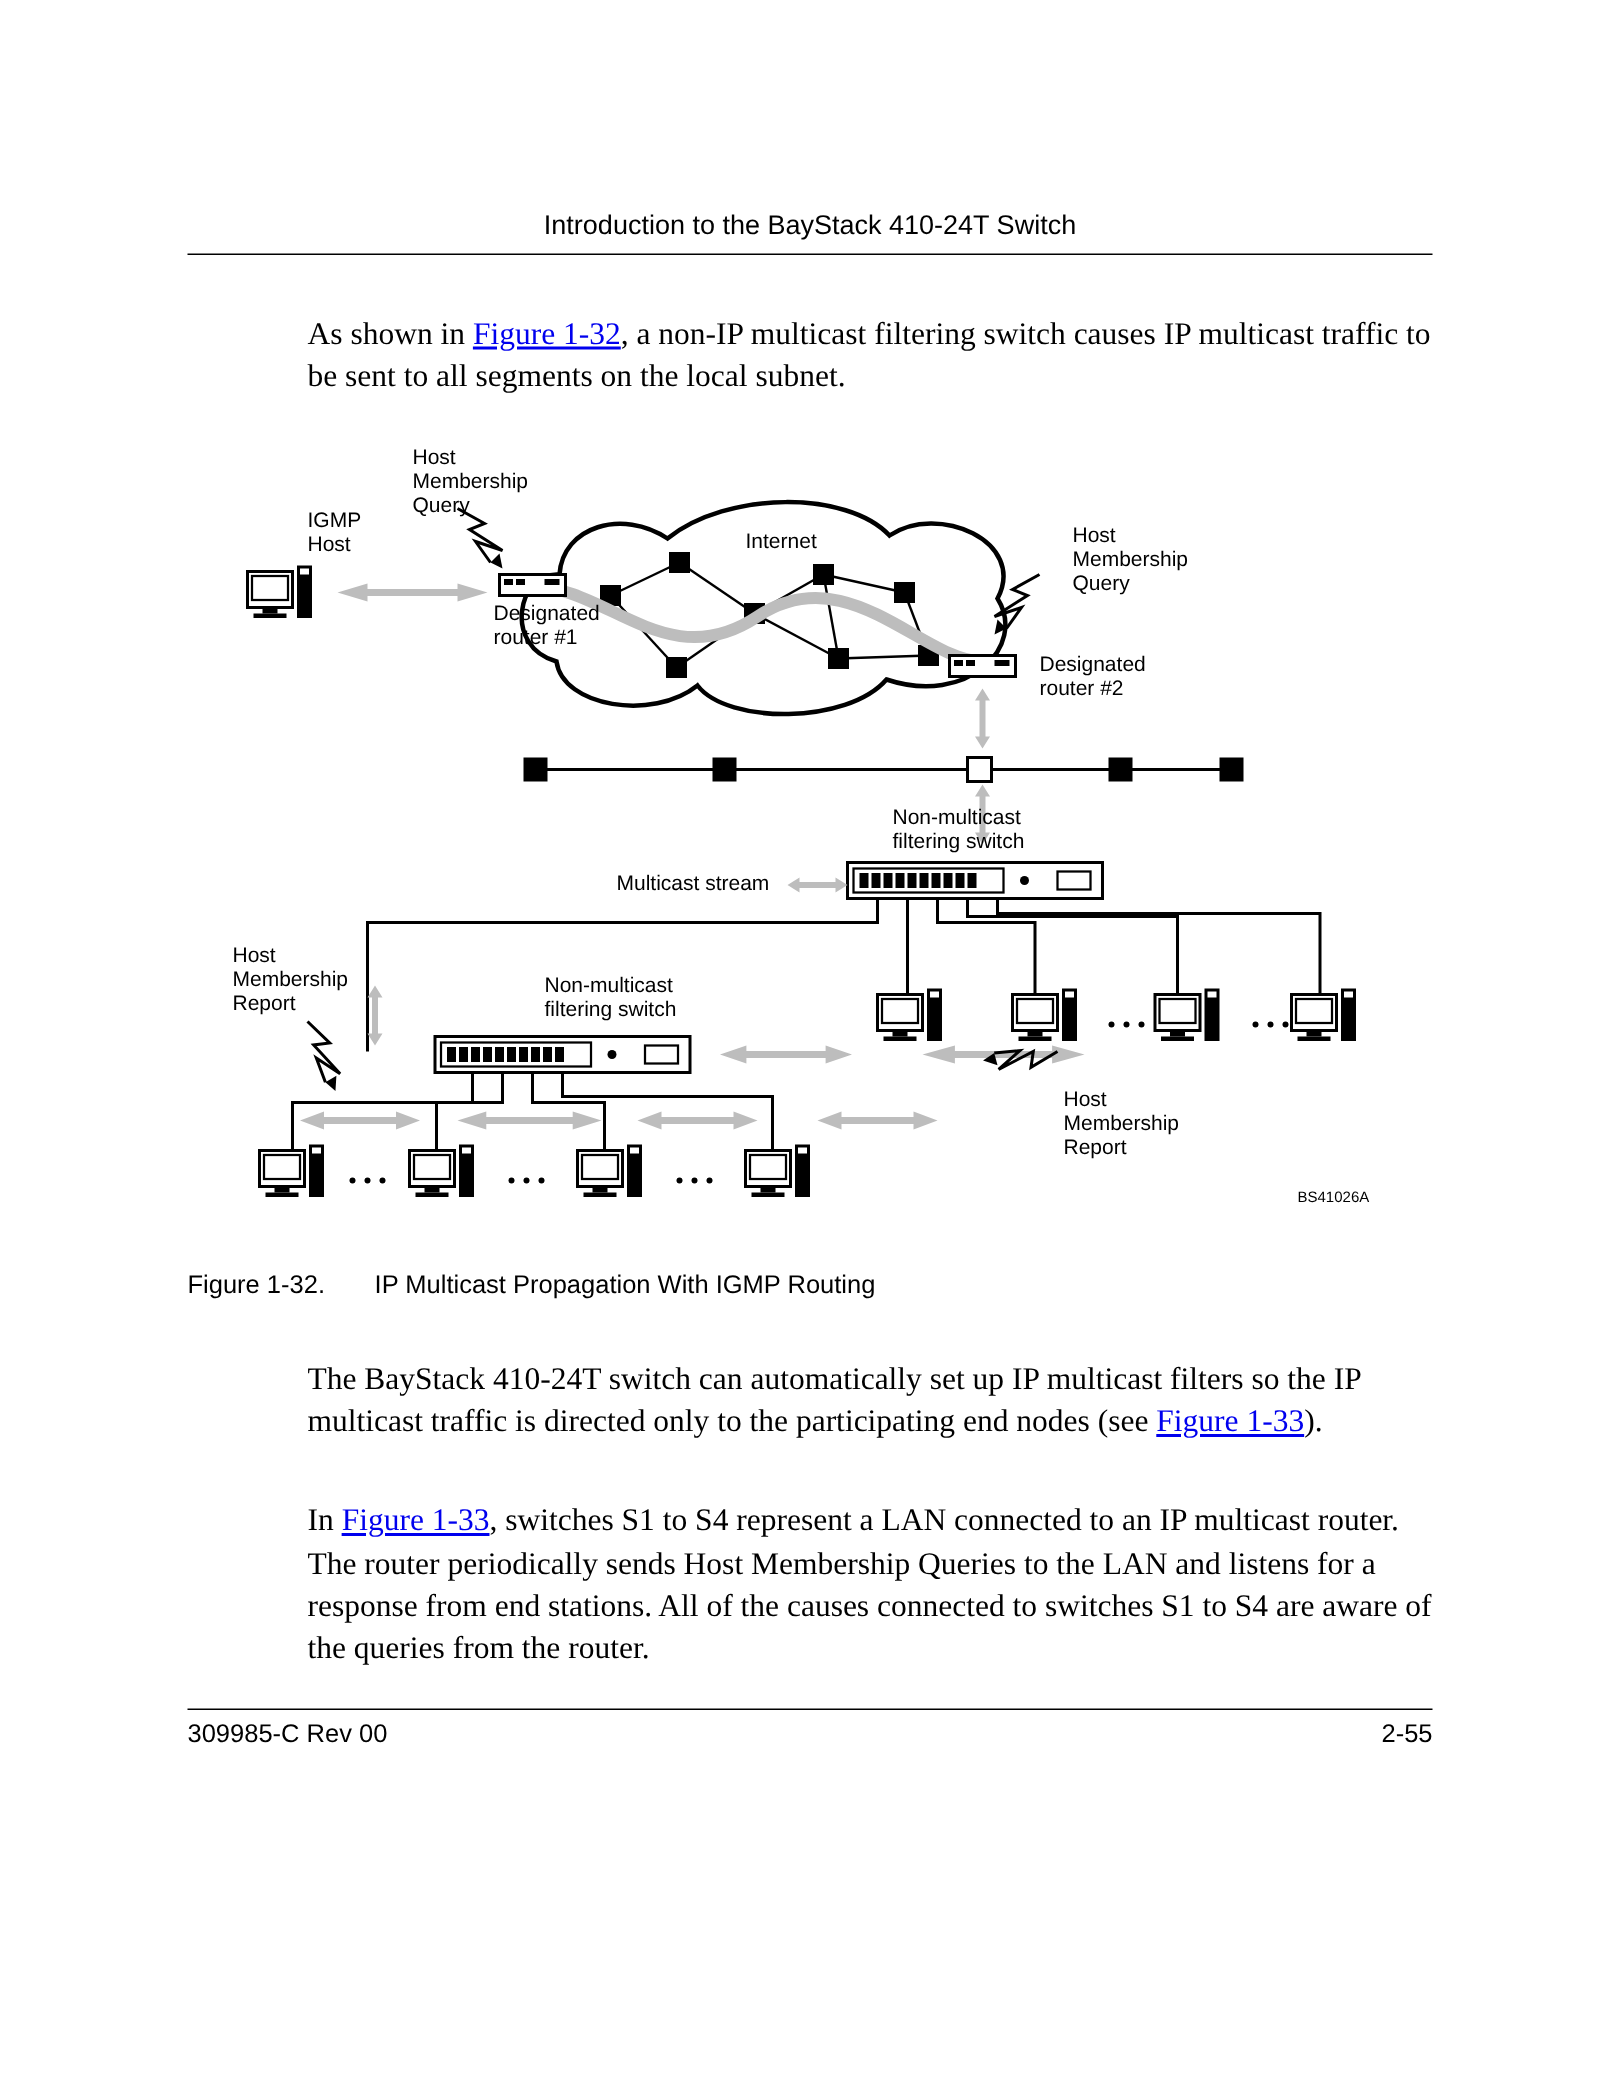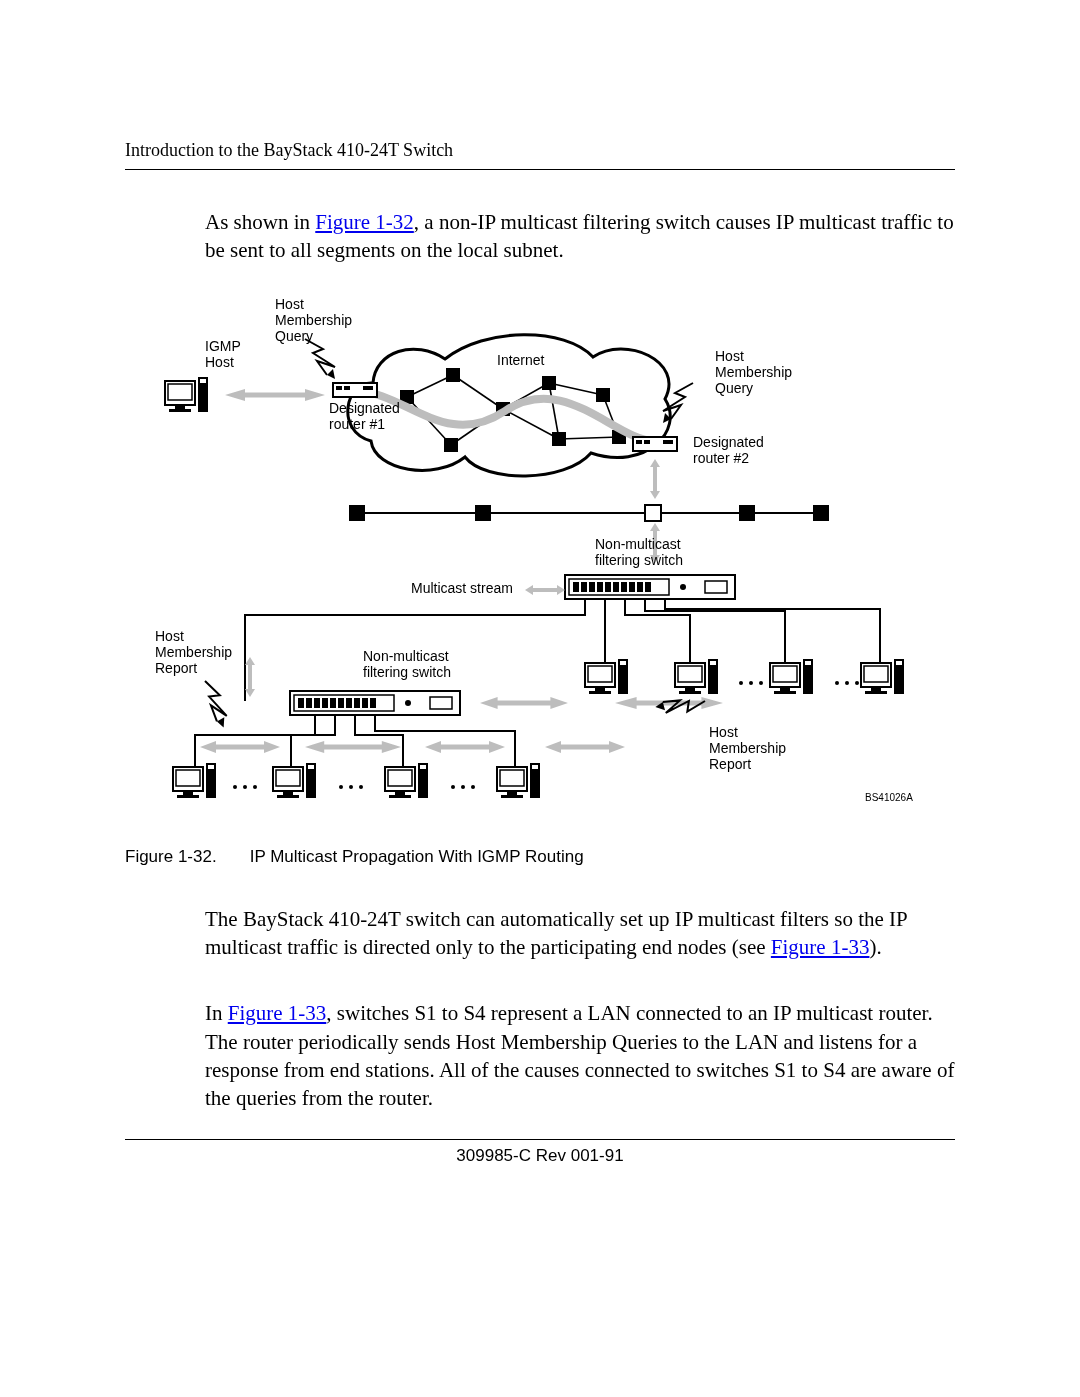--- a/index.html
+++ b/index.html
@@ -8,23 +8,23 @@
     background: #fff;
     font-family: "Times New Roman", Times, serif;
     color: #000;
     width: 1080px;
   }
   .page {
     padding: 140px 125px 80px 125px;
     box-sizing: border-box;
   }
   .running-head {
-    font-family: Liberation Serif, serif;
+    font-family: Liberation Sans, sans-serif;
     font-size: 18px;
-    text-align: left;
+    text-align: center;
     margin-bottom: 8px;
   }
   hr { border: none; border-top: 1.5px solid #000; margin: 0; }
   .body-para {
     font-size: 21px;
     line-height: 1.35;
     margin: 38px 0 26px 80px;
   }
   .body-para a, .body-para .figref { color: #0000ee; text-decoration: underline; cursor: pointer; }
   .figure-block {
@@ -36,21 +36,21 @@
   }
   .caption {
     font-family: Arial, Helvetica, sans-serif;
     font-weight: normal;
     font-size: 17px;
     margin: 26px 0 10px 0;
   }
   .caption .cap-num { display: inline-block; width: 120px; }
   .footer-row {
     display: flex;
-    justify-content: center;
+    justify-content: space-between;
     font-family: Arial, Helvetica, sans-serif;
     font-size: 17px;
     margin-top: 6px;
   }
 </style>
 </head>
 <body>
 
 <div class="page">
 
@@ -278,16 +278,16 @@
     <span>The BayStack 410-24T switch can automatically set up IP multicast filters so the IP multicast traffic is directed only to the participating end nodes (see </span><a class="figref">Figure 1-33</a><span>).</span>
   </p>
 
   <p class="body-para">
     <span>In </span><a class="figref">Figure 1-33</a><span>, switches S1 to S4 represent a LAN connected to an IP multicast router. The router periodically sends Host Membership Queries to the LAN and listens for a response from end stations. All of the causes connected to switches S1 to S4 are aware of the queries from the router.</span>
   </p>
 
   <hr>
   <div class="footer-row">
     <span>309985-C Rev 00</span>
-    <span>1-91</span>
+    <span>2-55</span>
   </div>
 
 </div>
 
 </body></html>

